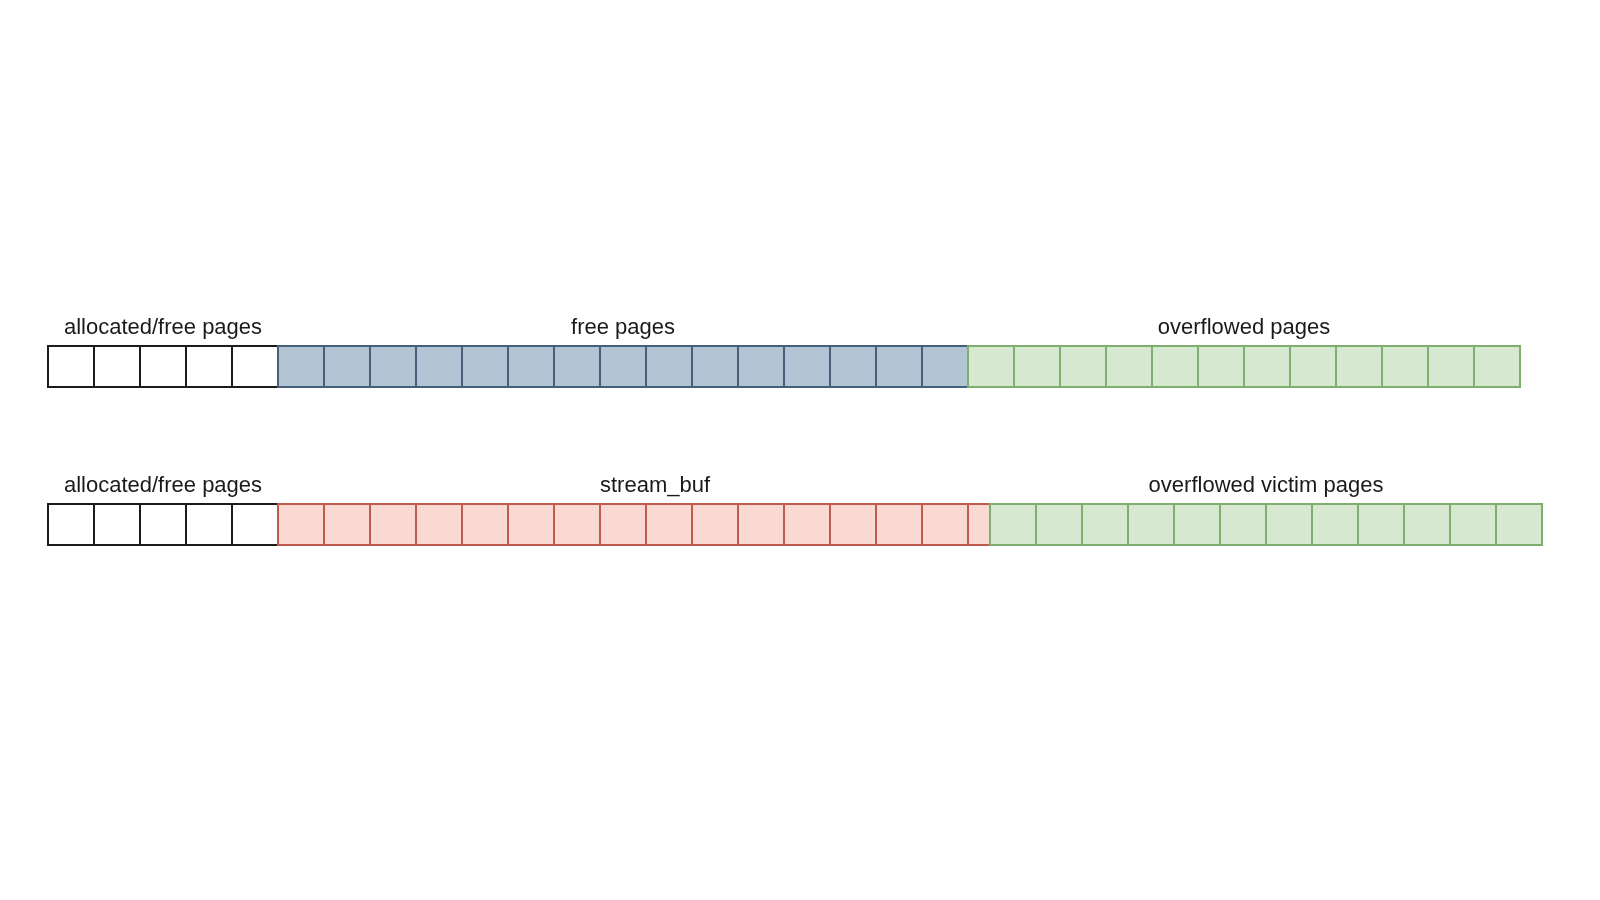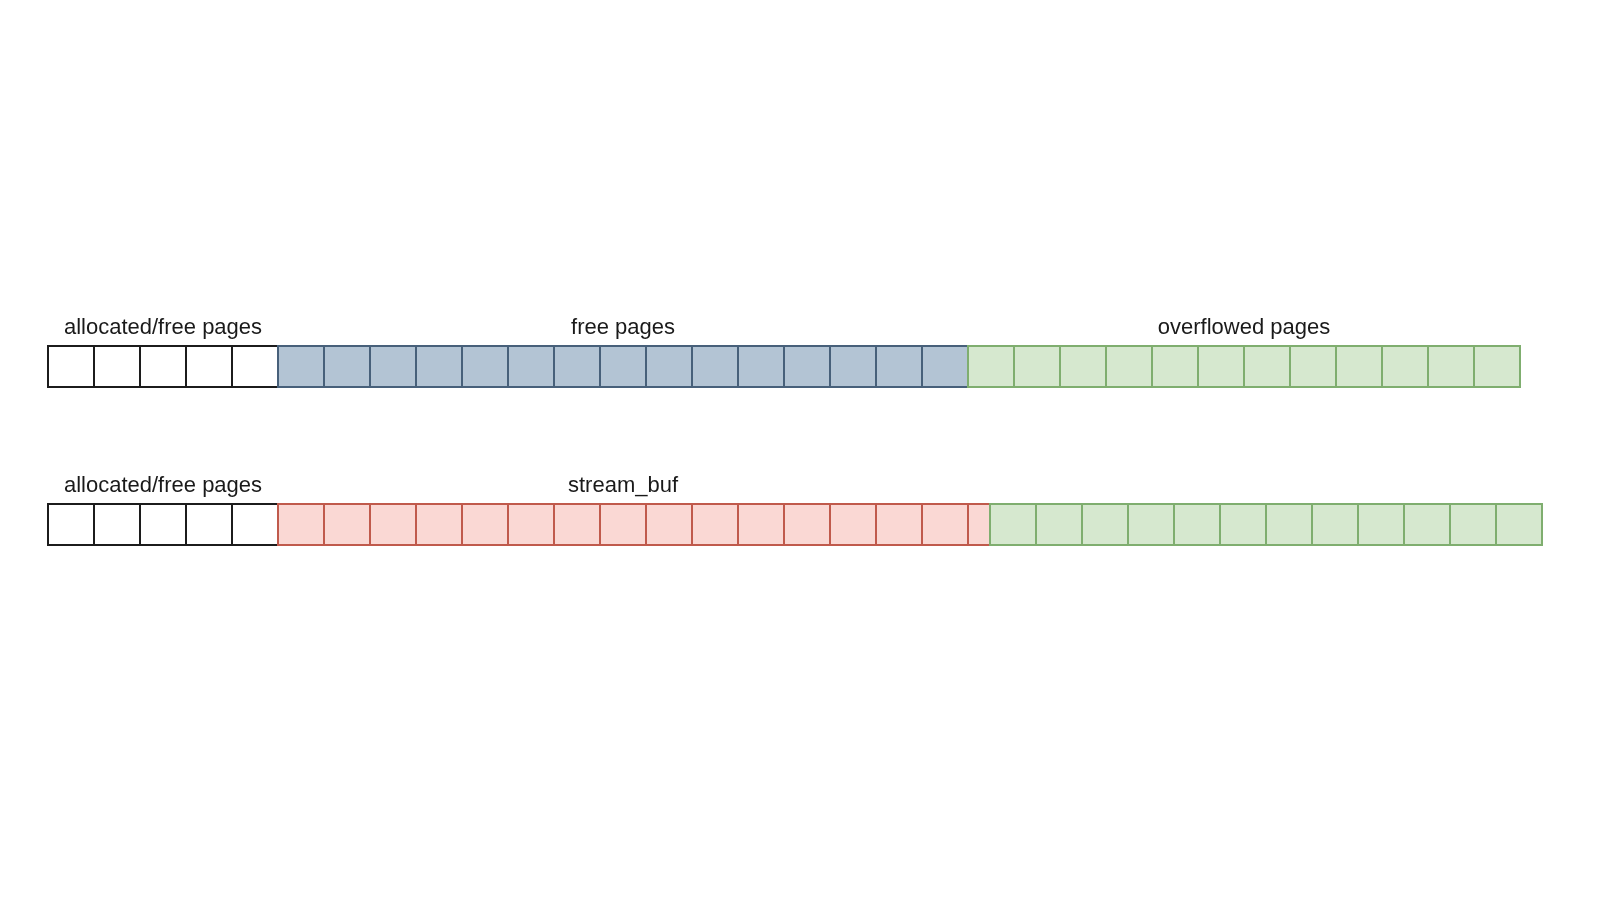--- a/index.html
+++ b/index.html
@@ -133,21 +133,22 @@
         <div class="cell cell-green" style="width: 48px;"></div>
         <div class="cell cell-green" style="width: 48px;"></div>
         <div class="cell cell-green" style="width: 48px;"></div>
         <div class="cell cell-green" style="width: 48px;"></div>
       </div>
   </div>
 
   <div class="memory-row" id="memory-row-2">
     <div class="label-band">
       <span class="segment-label" id="r2-label-0" style="left: 116px; transform: translateX(-50%);">allocated/free pages</span>
-      <span class="segment-label" id="r2-label-1" style="left: 576px; transform: translateX(-50%);">stream_buf</span>
+      <span class="segment-label" id="r2-label-1" style="left: 608px; transform: translateX(-50%);">stream_buf</span>
+      <span class="segment-label" id="r2-label-2" style="left: 1219px; transform: translateX(-50%);">overflowed victim pages</span>
     </div>
     <div class="cell-strip" id="strip-row-2">
         <div class="cell cell-white" style="width: 48px;"></div>
         <div class="cell cell-white" style="width: 48px;"></div>
         <div class="cell cell-white" style="width: 48px;"></div>
         <div class="cell cell-white" style="width: 48px;"></div>
         <div class="cell cell-white" style="width: 48px;"></div>
         <div class="cell cell-red" style="width: 48px;"></div>
         <div class="cell cell-red" style="width: 48px;"></div>
         <div class="cell cell-red" style="width: 48px;"></div>

